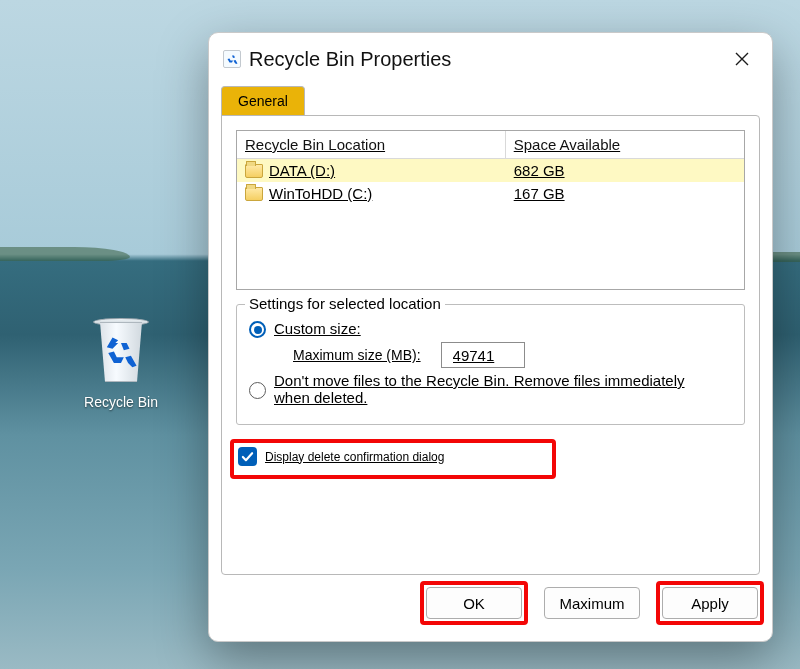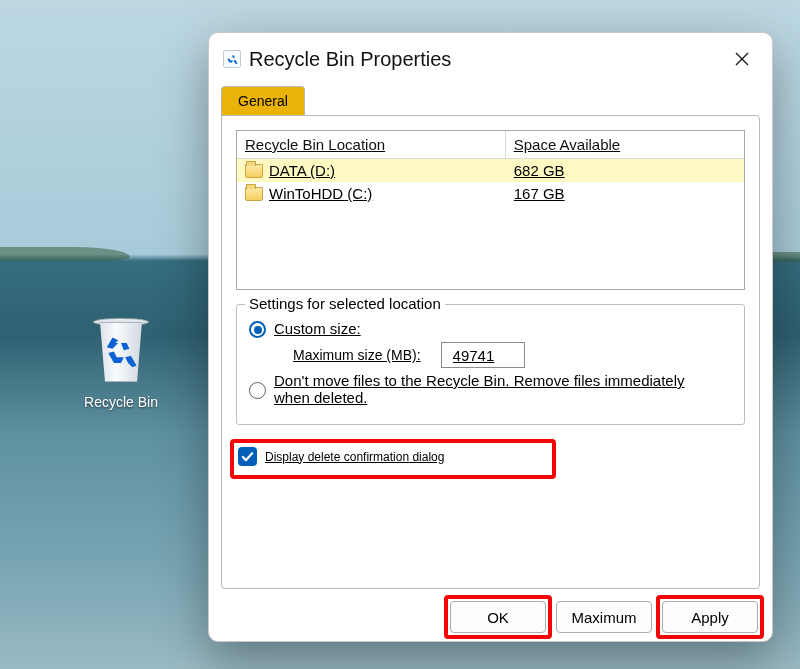--- a/index.html
+++ b/index.html
@@ -252,22 +252,22 @@
     margin-right:8px;
     display:flex; align-items:center; justify-content:center;
     cursor:pointer;
   }
   .checkbox svg { width:13px; height:13px; }
 
   
   .button-row {
     display:flex;
     justify-content:flex-end;
-    gap:10px;
-    padding: 0 14px 8px 0;
+    gap:22px;
+    padding: 0 14px 22px 0;
   }
   .btn {
     min-width:96px;
     height:32px;
     border:1px solid #adadad;
     background:#fdfdfd;
     border-radius:4px;
     font-size:15px;
     font-family:inherit;
     cursor:pointer;

